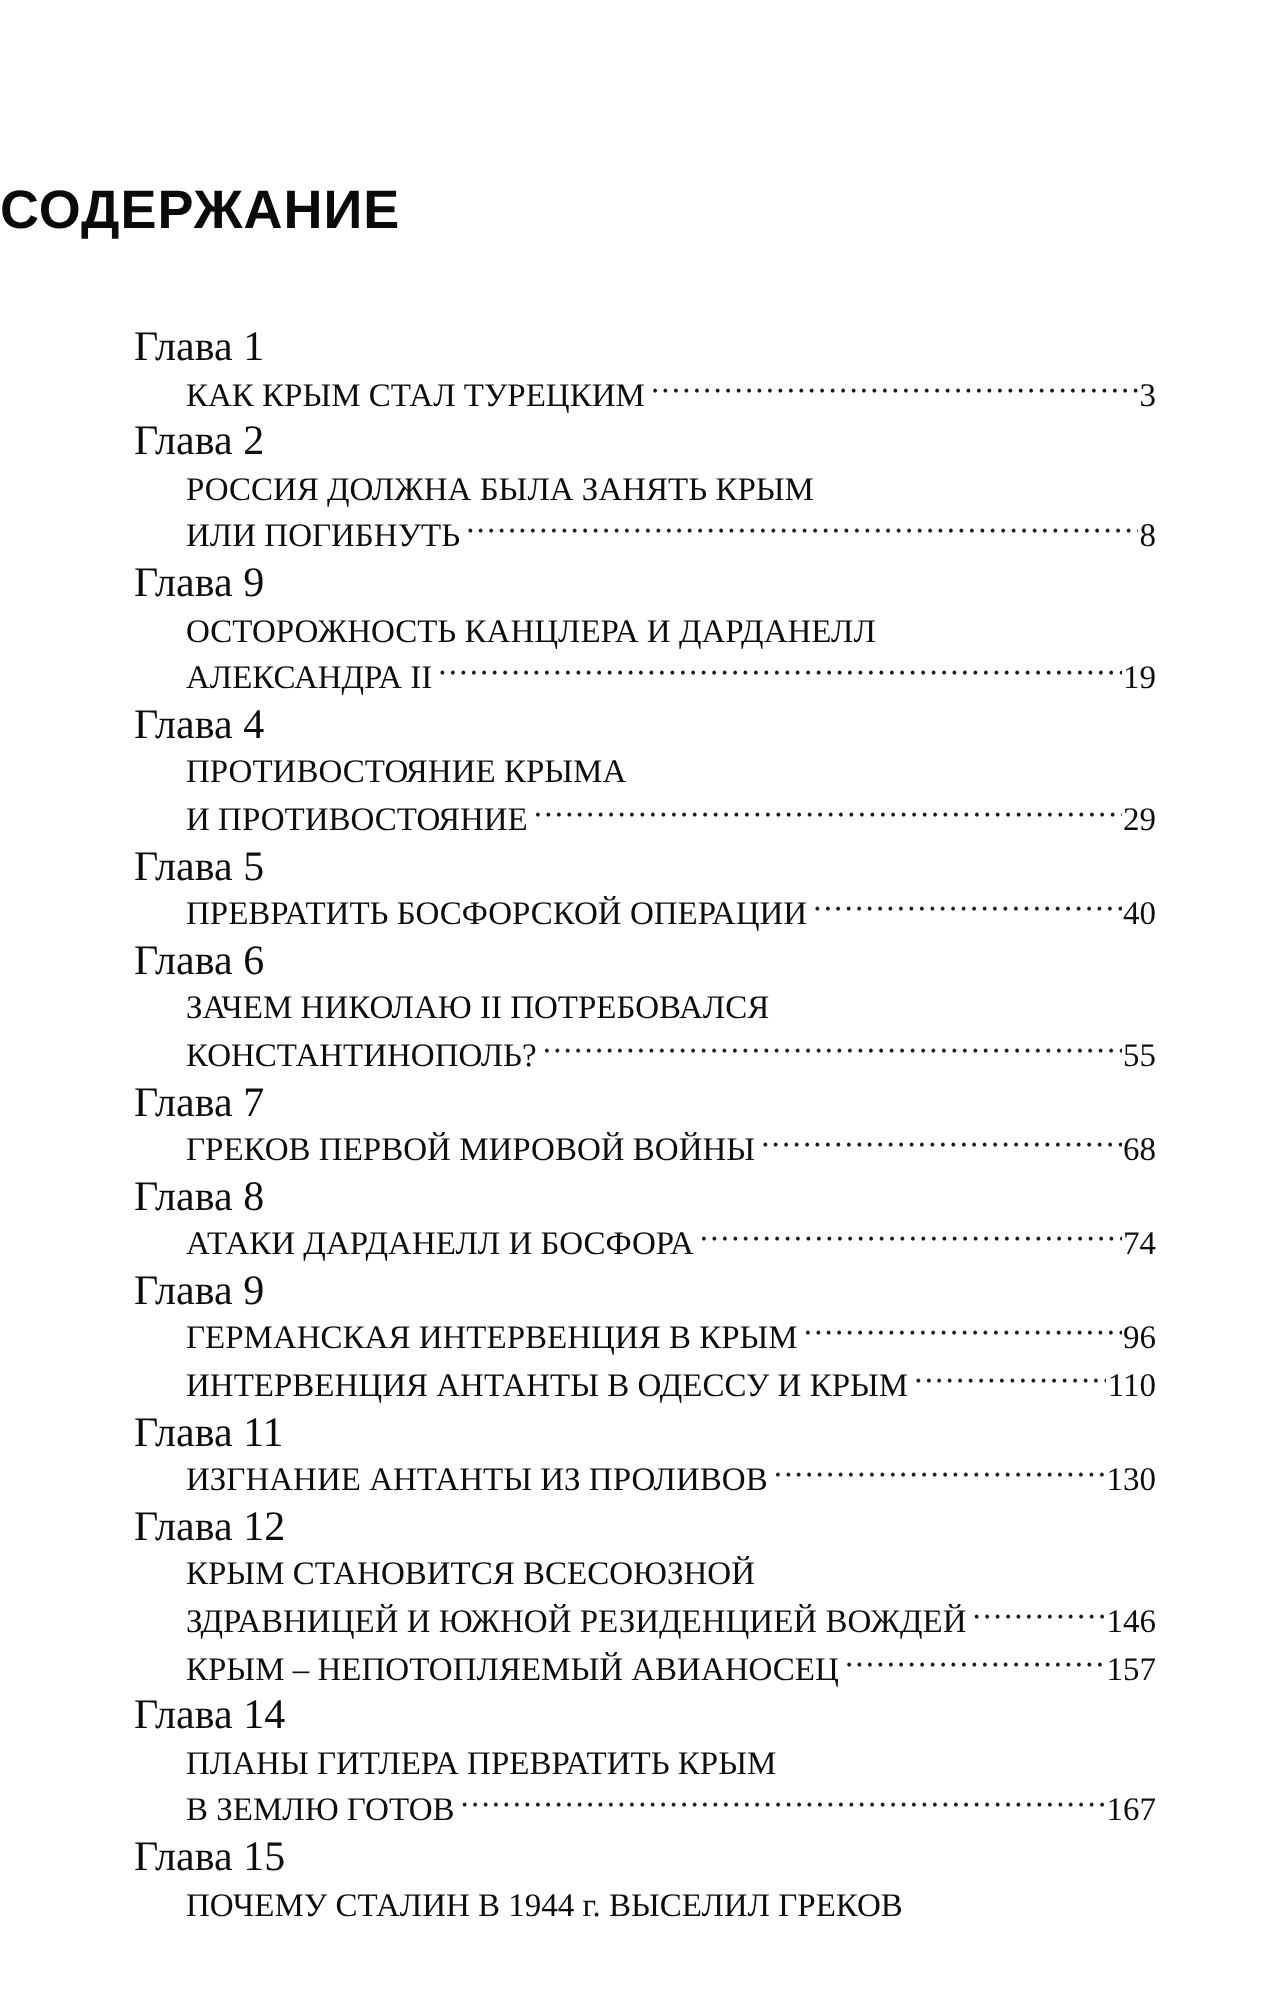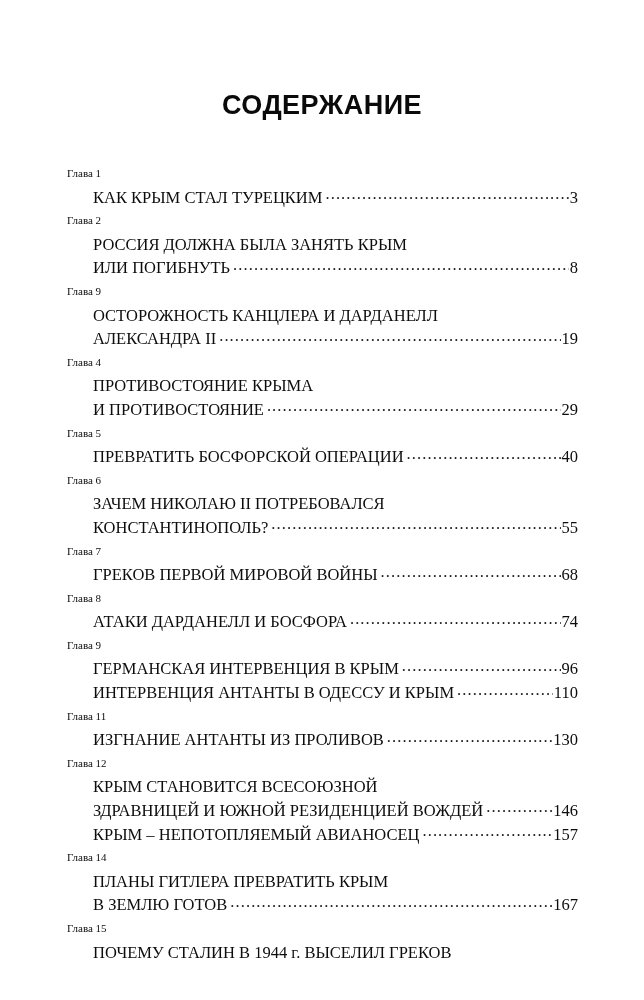--- a/index.html
+++ b/index.html
@@ -19,21 +19,20 @@
     color: #000000;
     -webkit-font-smoothing: antialiased;
   }
 
   
   .toc-heading {
     position: absolute;
     left: 0;
     right: 0;
     top: 92px;
-    text-align: center;
     font-family: "Liberation Sans", sans-serif;
     font-weight: bold;
     font-size: 27px;
     letter-spacing: 0.5px;
     line-height: 1;
     color: #0a0a0a;
   }
 
   
   .toc-list {
@@ -43,21 +42,21 @@
     width: 511px;
   }
 
   .toc-entry {
     margin: 0;
     padding: 0;
   }
 
   .chapter-label {
     font-family: "Liberation Serif", serif;
-    font-size: 11px;
+    font-size: 21px;
     line-height: 23.6px;
     color: #0d0d0d;
     white-space: nowrap;
   }
 
   .chapter-title {
     margin-left: 26px;
     font-family: "Liberation Serif", serif;
     font-size: 16.5px;
     line-height: 23.6px;
@@ -66,21 +65,21 @@
 
   
   .title-line {
     display: block;
     white-space: nowrap;
   }
 
   
   .title-line.with-leader {
     display: flex;
-    align-items: center;
+    align-items: flex-start;
     width: 485px;
     white-space: nowrap;
   }
 
   .line-text {
     flex: 0 0 auto;
   }
 
   .leader {
     flex: 1 1 auto;

